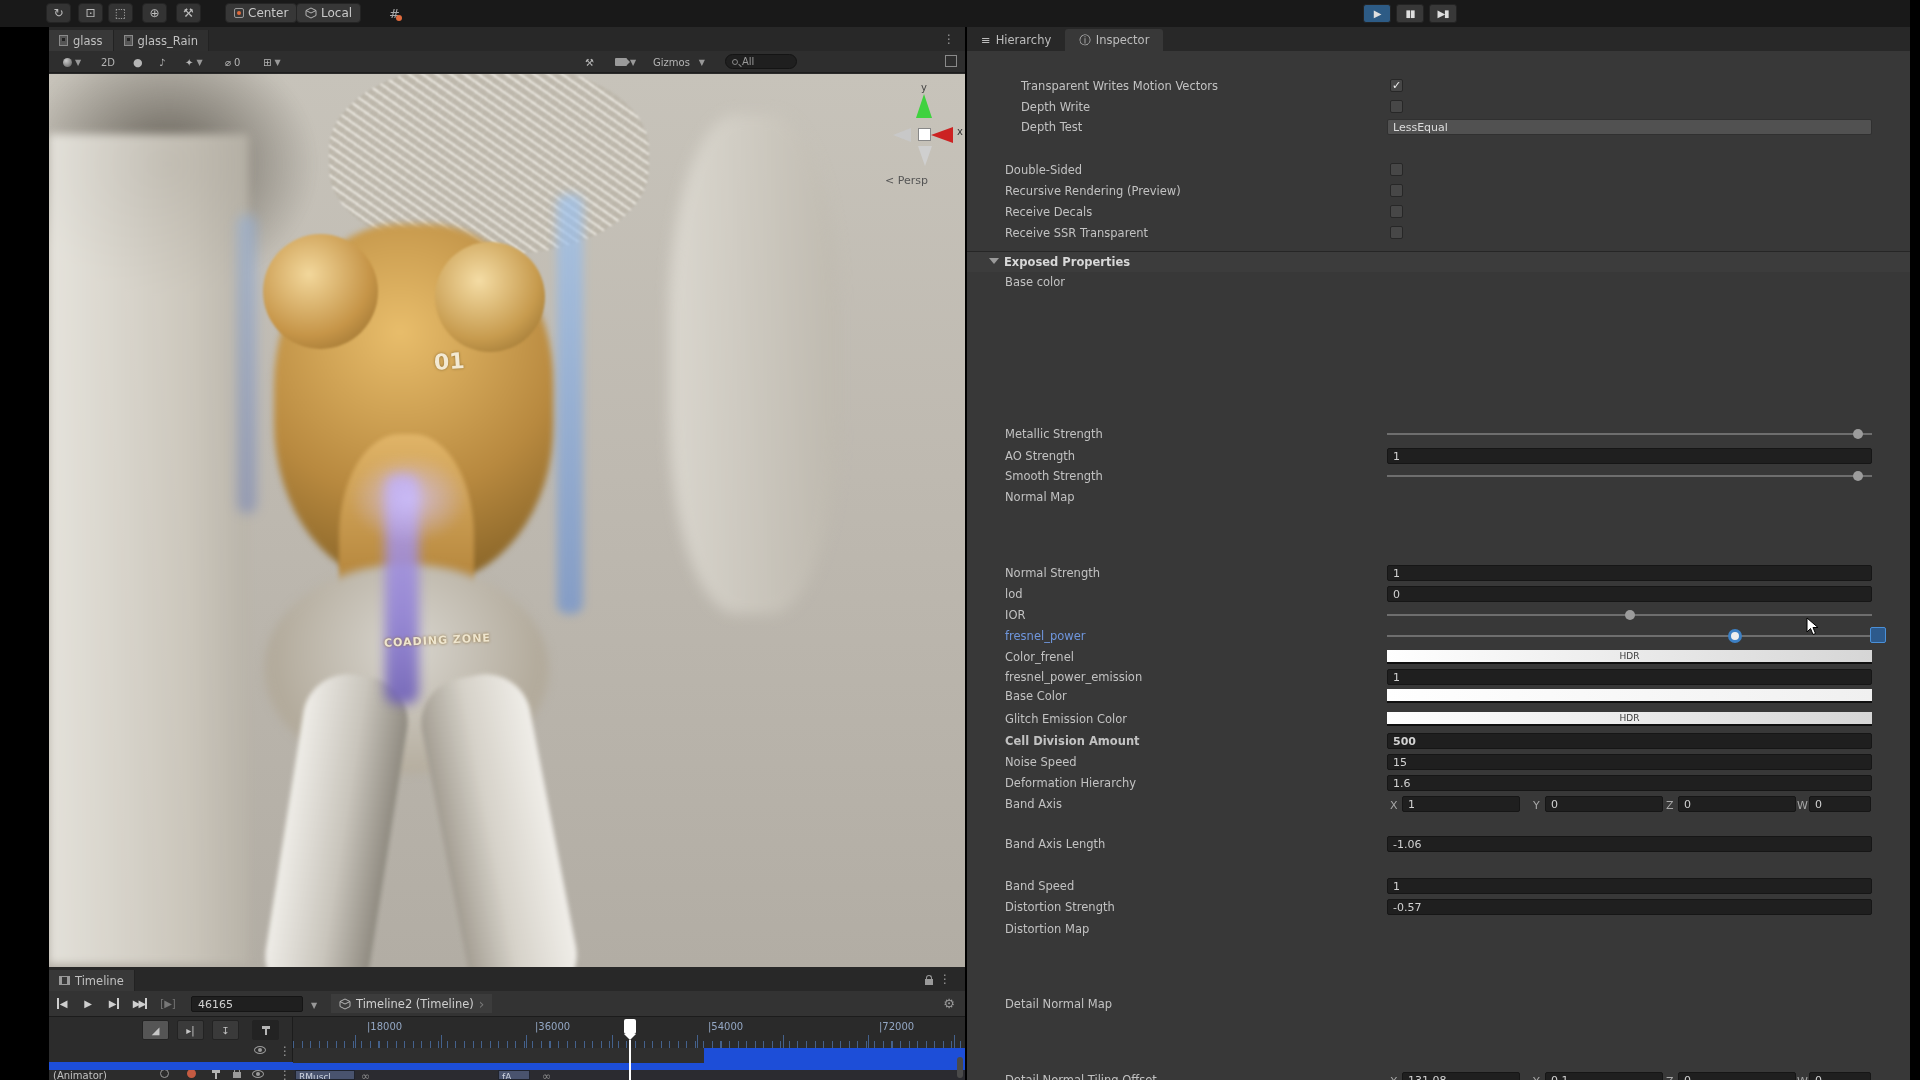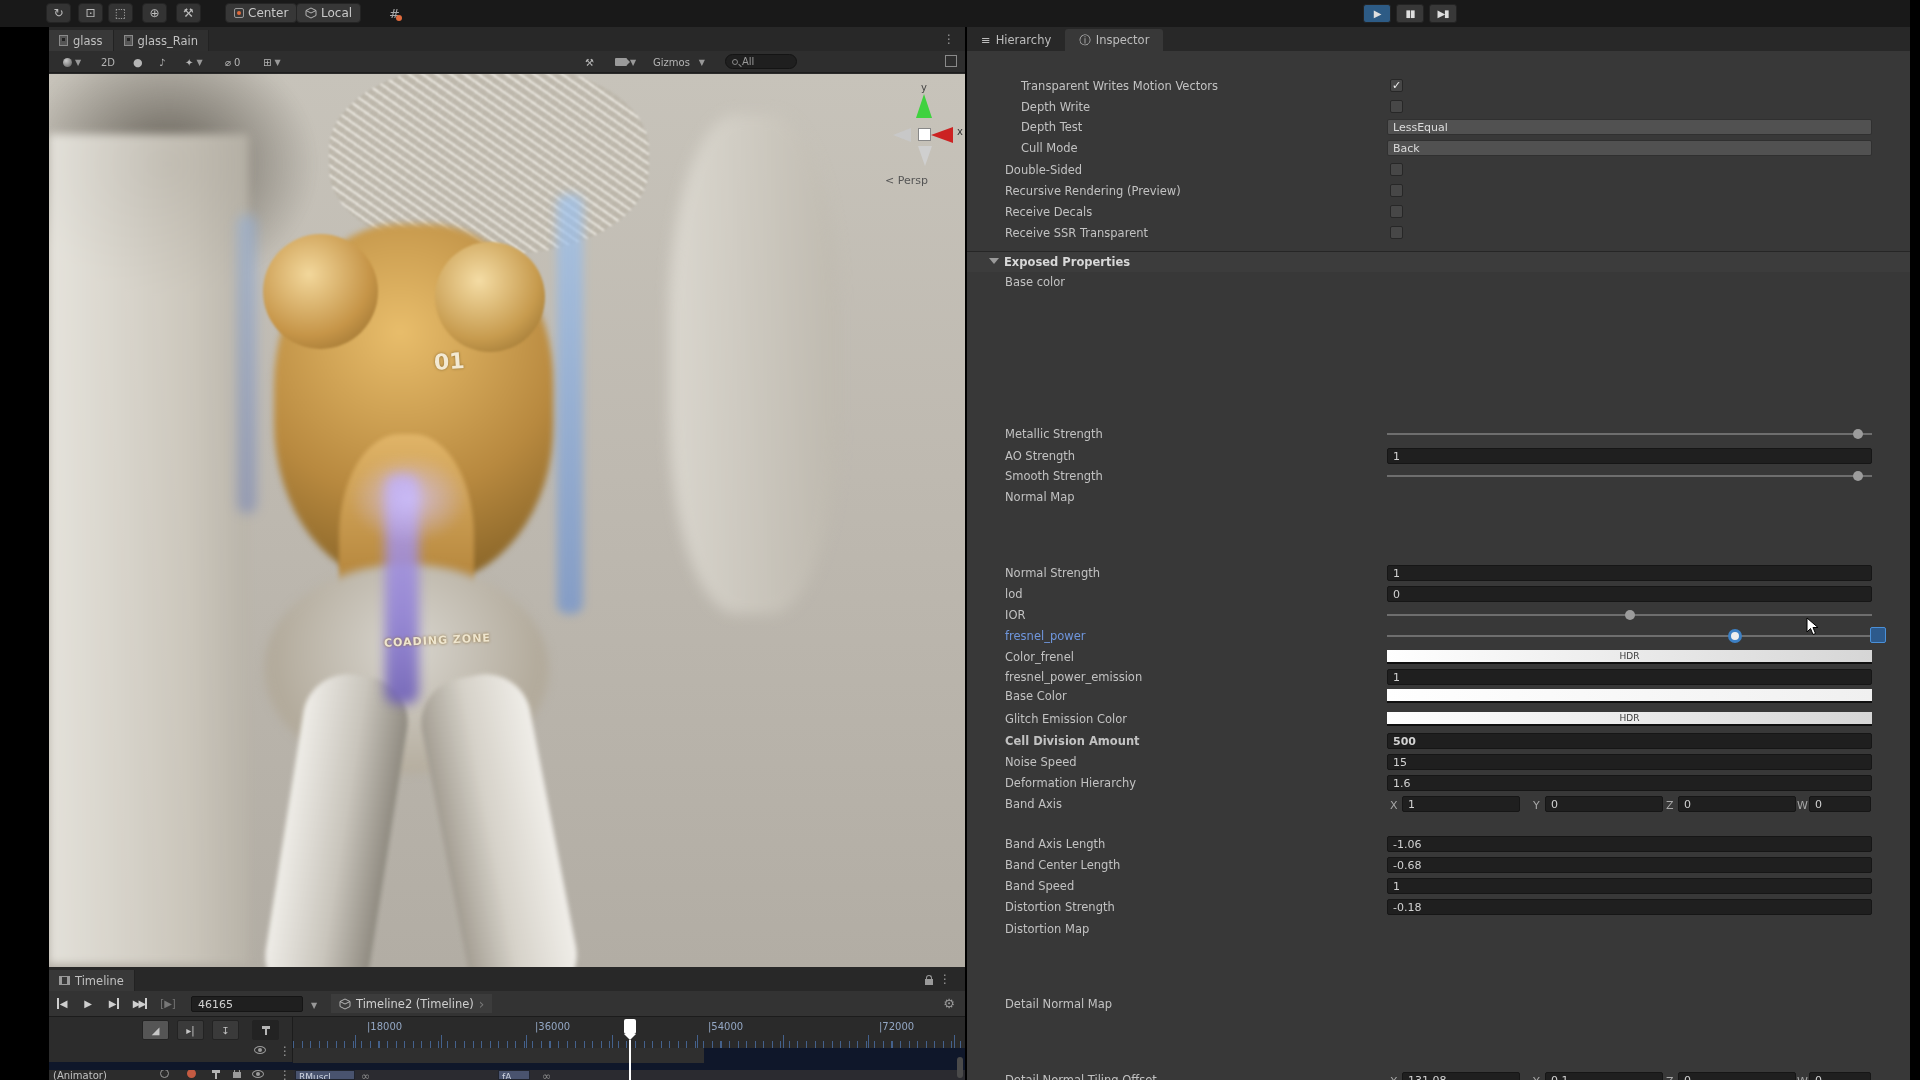--- a/index.html
+++ b/index.html
@@ -20,21 +20,21 @@
   .snap-ico::after { content:""; position:absolute; right:-2px; bottom:0; width:6px; height:6px;
     border-radius:50%; background:#e06a3c; }
   .playbtn { position:absolute; top:4px; width:28px; height:19px; background:#383838;
     border:1px solid #232323; border-radius:3px; color:#dfdfdf; font-size:10px;
     display:flex; align-items:center; justify-content:center; letter-spacing:-1px; }
   .playbtn.active { background:#2d5b85; }
 
   
   #scene-panel { position:absolute; left:49px; top:27px; width:916px; height:940px; background:#2b2b2b; }
   #inspector   { position:absolute; left:967px; top:27px; width:943px; height:1053px; background:#383838; }
-  #timeline    { position:absolute; left:49px; top:967px; width:916px; height:113px; background:#0f172a; }
+  #timeline    { position:absolute; left:49px; top:967px; width:916px; height:113px; background:#1d4ed8; }
   #right-strip { position:absolute; left:1910px; top:0; width:10px; height:1080px; background:#000; }
 
   .tabbar { position:absolute; left:0; top:0; width:100%; height:24px; background:#282828;
     display:flex; align-items:flex-end; }
   .tab { height:21px; display:flex; align-items:center; gap:5px; padding:0 10px; font-size:11.5px;
     color:#c0c0c0; background:#2f2f2f; border-right:1px solid #222; }
   .tab.active { background:#383838; }
   .asset-ico { width:9px; height:11px; border:1px solid #8a8a8a; background:#555; position:relative; }
   .asset-ico::after { content:""; position:absolute; left:2px; top:2px; width:3px; height:3px; background:#222; }
   .kebab { color:#9a9a9a; font-size:12px; }
@@ -291,24 +291,20 @@
         <div class="chk">✓</div>
       </div>
       <div class="irow" style="top: 46px;">
         <div class="lbl" style="left: 54px;">Depth Write</div>
         <div class="chk"></div>
       </div>
       <div class="irow" style="top: 66px;">
         <div class="lbl" style="left: 54px;">Depth Test</div>
         <div class="wid ddown">LessEqual</div>
       </div>
-      <div class="irow" style="top: 87px;">
-        <div class="lbl" style="left: 54px;">Cull Mode</div>
-        <div class="wid ddown">Back</div>
-      </div>
       <div class="irow" style="top: 109px;">
         <div class="lbl" style="left: 38px;">Double-Sided</div>
         <div class="chk"></div>
       </div>
       <div class="irow" style="top: 130px;">
         <div class="lbl" style="left: 38px;">Recursive Rendering (Preview)</div>
         <div class="chk"></div>
       </div>
       <div class="irow" style="top: 151px;">
         <div class="lbl" style="left: 38px;">Receive Decals</div>
@@ -413,31 +409,27 @@
           <div class="axlbl" style="left: 279px;">Z</div>
           <div class="nfield" style="position: absolute; left: 291px; width: 118px; top: 0px;">0</div>
           <div class="axlbl" style="left: 410px;">W</div>
           <div class="nfield" style="position: absolute; left: 422px; width: 62px; top: 0px;">0</div>
         </div>
       </div>
       <div class="irow" style="top: 783px;">
         <div class="lbl" style="left: 38px;">Band Axis Length</div>
         <div class="wid nfield">-1.06</div>
       </div>
-      <div class="irow" style="top: 804px;">
-        <div class="lbl" style="left: 38px;">Band Center Length</div>
-        <div class="wid nfield">-0.68</div>
-      </div>
       <div class="irow" style="top: 825px;">
         <div class="lbl" style="left: 38px;">Band Speed</div>
         <div class="wid nfield">1</div>
       </div>
       <div class="irow" style="top: 846px;">
         <div class="lbl" style="left: 38px;">Distortion Strength</div>
-        <div class="wid nfield">-0.18</div>
+        <div class="wid nfield">-0.57</div>
       </div>
       <div class="irow" style="top: 868px;">
         <div class="lbl" style="left: 38px;">Distortion Map</div>
       </div>
       <div class="irow" style="top: 943px;">
         <div class="lbl" style="left: 38px;">Detail Normal Map</div>
       </div>
       <div class="irow" style="top: 1019px;">
         <div class="lbl" style="left: 38px;">Detail Normal Tiling Offset</div>
         <div class="wid">

